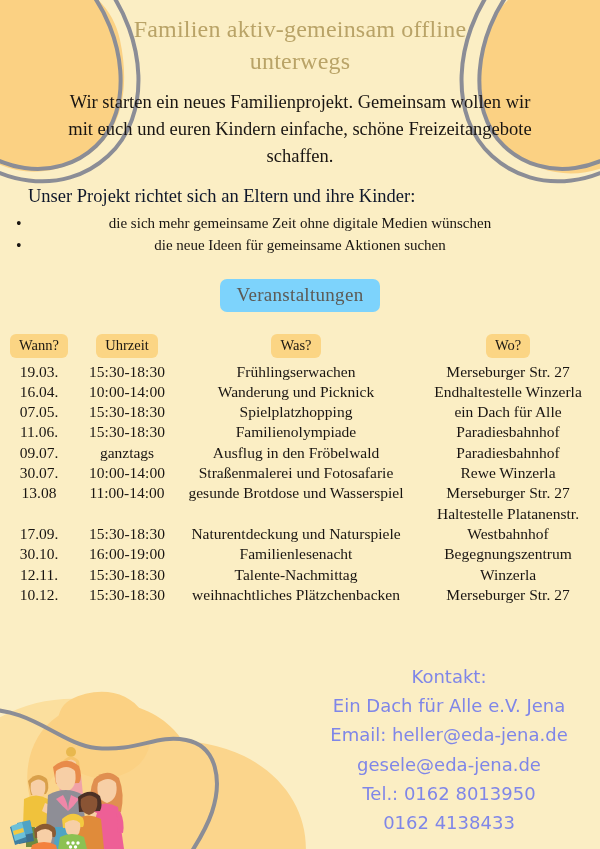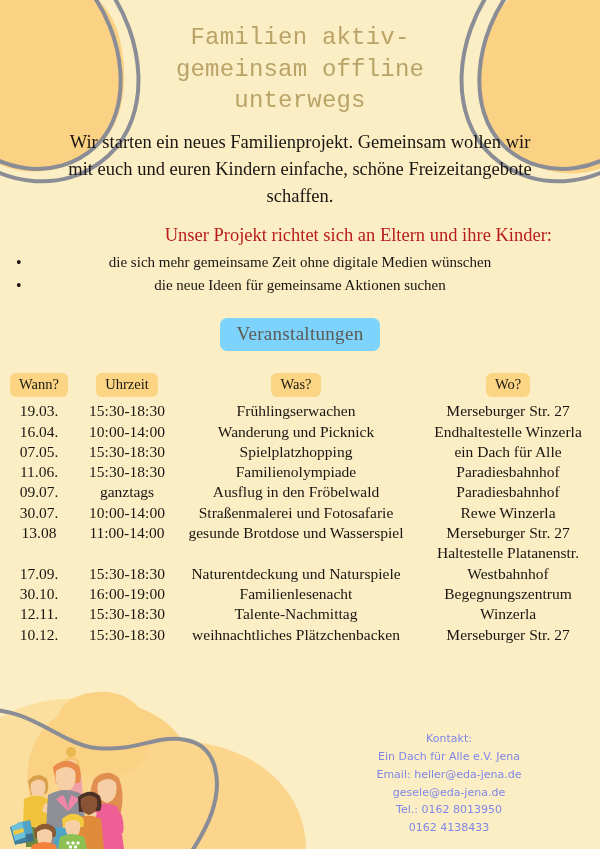--- a/index.html
+++ b/index.html
@@ -21,47 +21,47 @@
   #deco-svg { position: absolute; left: 0; top: 0; width: 600px; height: 849px; }
 
   
   .content {
     position: relative;
     z-index: 5;
     width: 600px;
   }
 
   .title {
-    margin: 8px;
+    margin: 0;
     padding: 14px 120px 0 120px;
     text-align: center;
-    font-family: Liberation Mono, monospace;
+    font-family: Liberation Serif, serif;
     font-size: 24px;
     font-weight: 400;
     line-height: 1.32;
     color: #b9a367;
     letter-spacing: 0.2px;
   }
 
   .intro {
     margin: 12px 0 0 0;
     padding: 0 62px;
     text-align: center;
     font-size: 18.5px;
     line-height: 1.45;
     color: #191512;
   }
 
   .lead {
     margin: 13px 0 0 0;
-    padding: 0 48px;
-    text-align: right;
+    padding: 0 28px;
+    text-align: left;
     font-size: 18.5px;
     line-height: 1.45;
-    color: #b91c1c;
+    color: #0f172a;
   }
 
   .bullets {
     margin: 2px 0 0 0;
     padding: 0;
     list-style: none;
   }
   .bullets li {
     position: relative;
     text-align: center;
@@ -144,21 +144,21 @@
 
   
   .contact {
     position: absolute;
     right: 26px;
     bottom: 12px;
     z-index: 6;
     text-align: center;
     width: 250px;
     font-family: "DejaVu Sans", sans-serif;
-    font-size: 11px;
+    font-size: 18px;
     line-height: 1.62;
     color: #7f86e8;
   }
   .contact div { white-space: nowrap; }
 
   
   #kids {
     position: absolute;
     left: 8px;
     bottom: 0;

